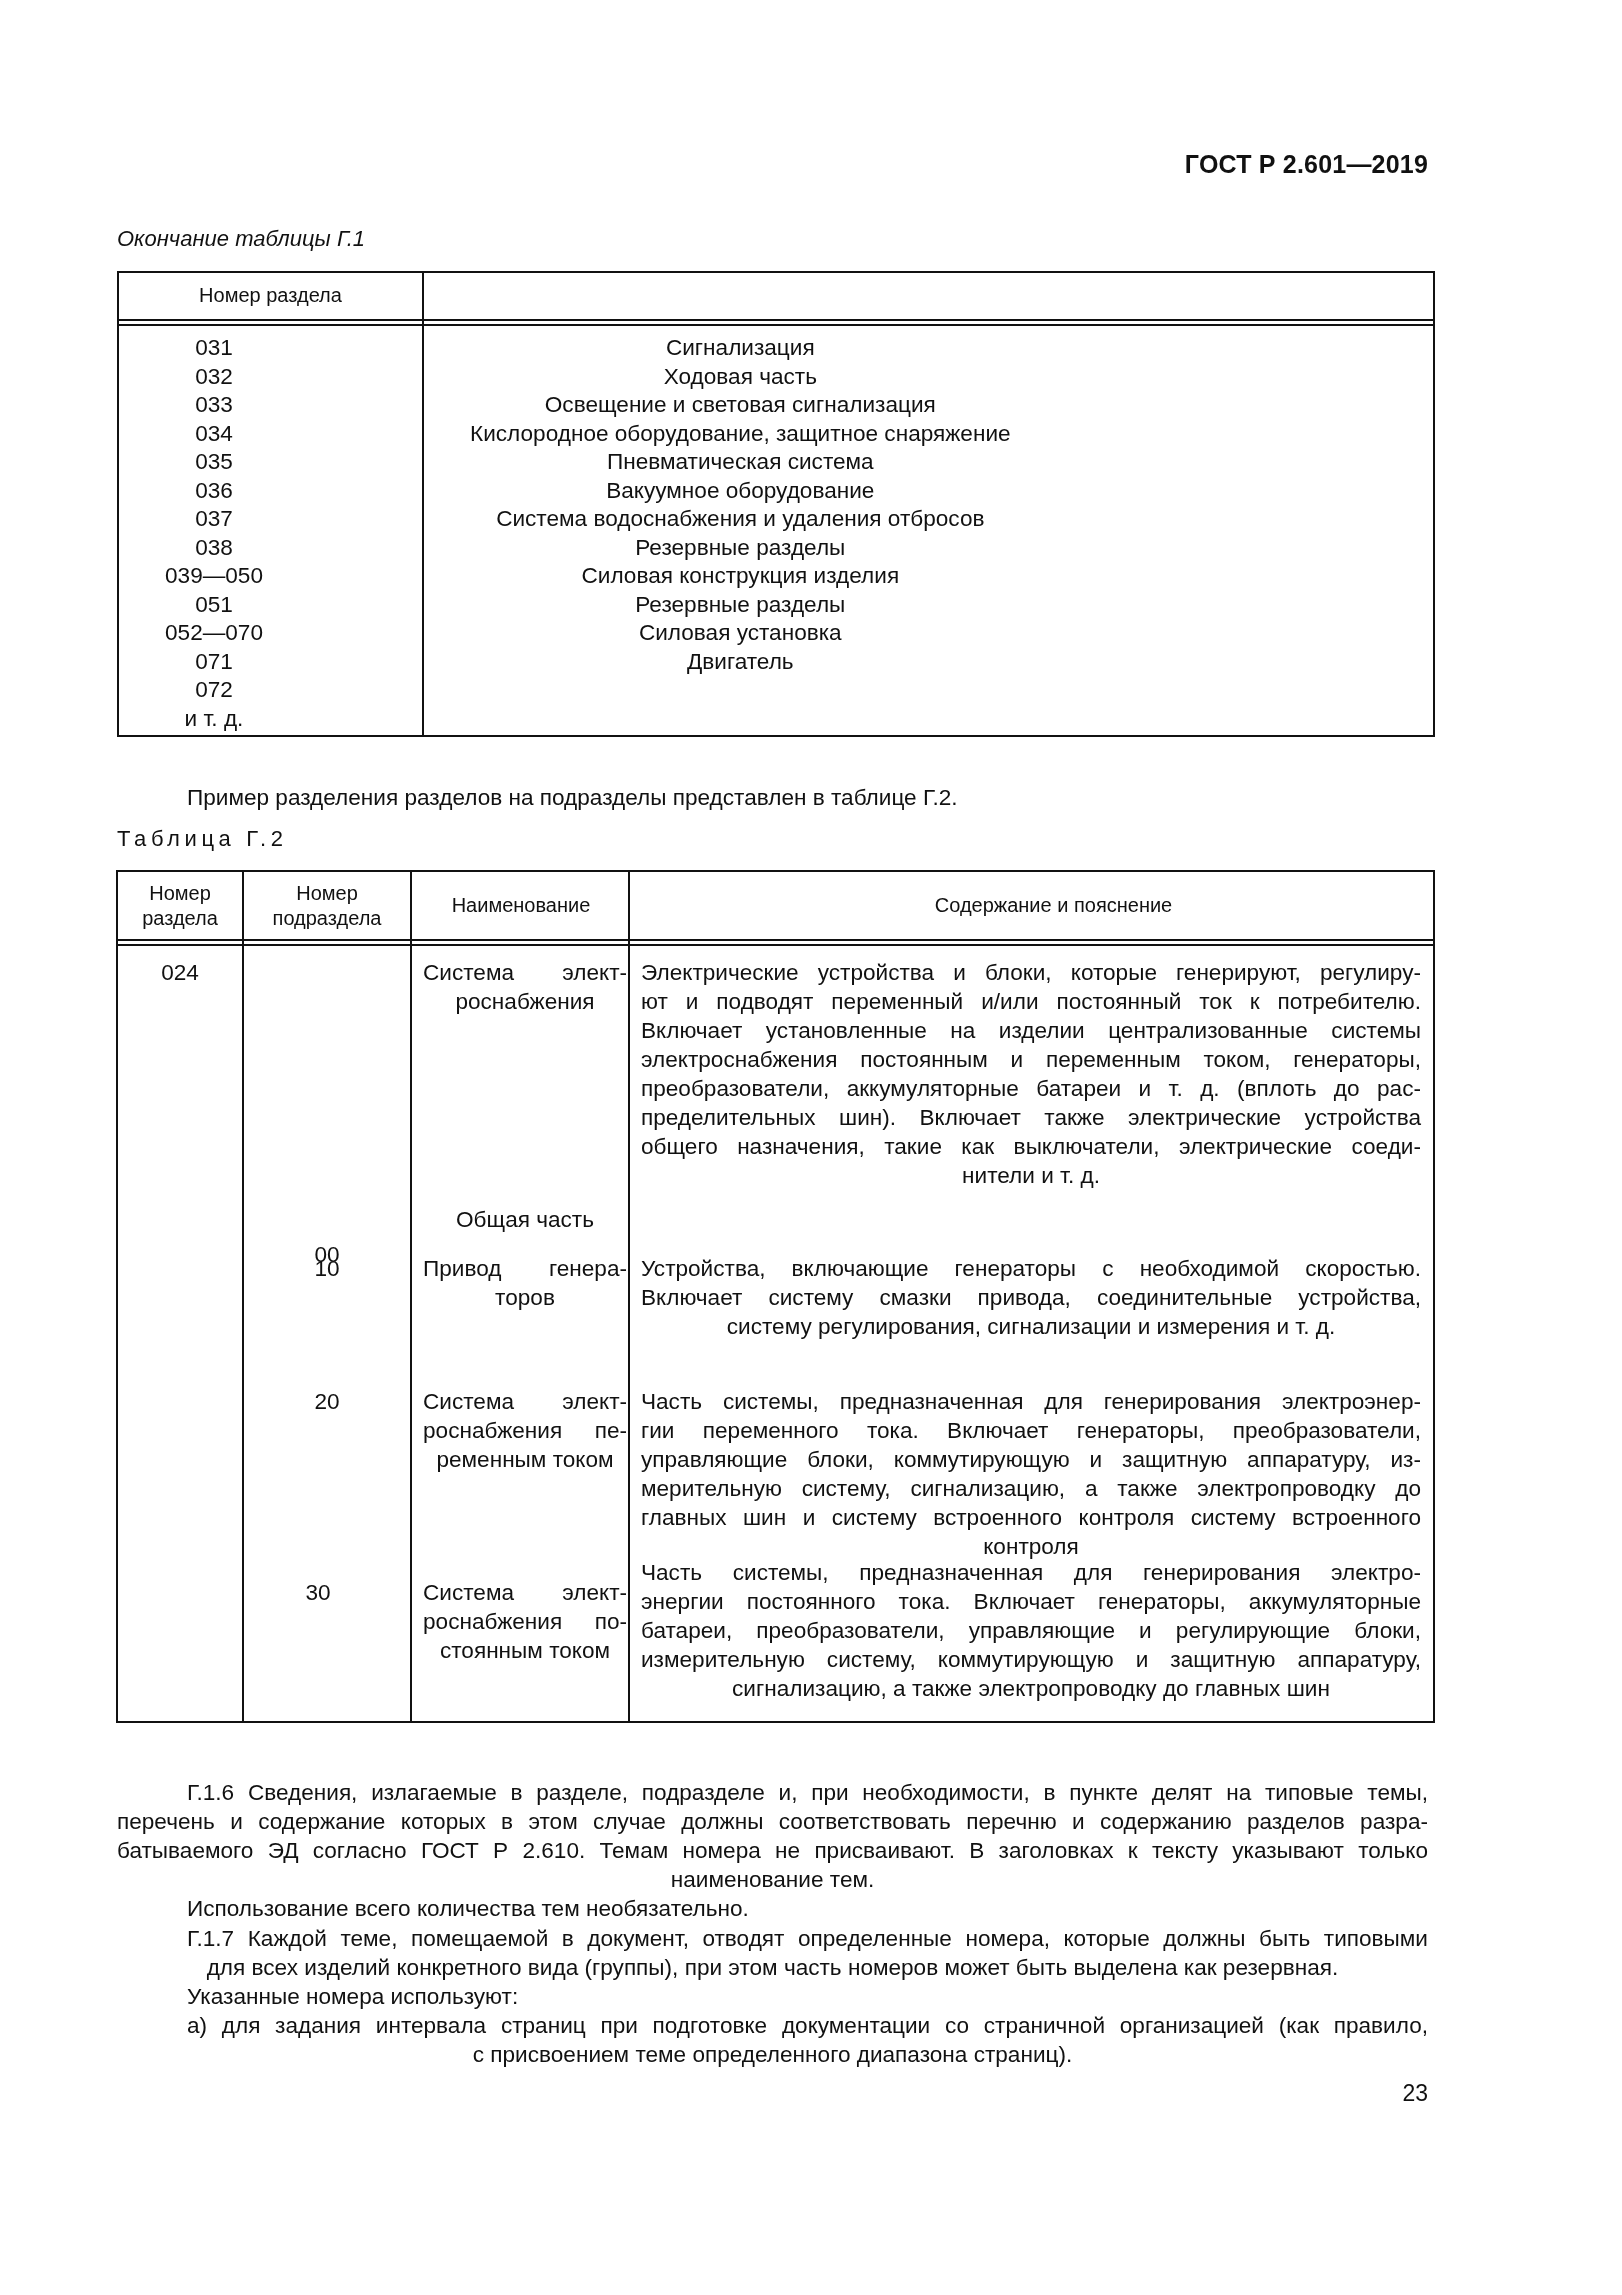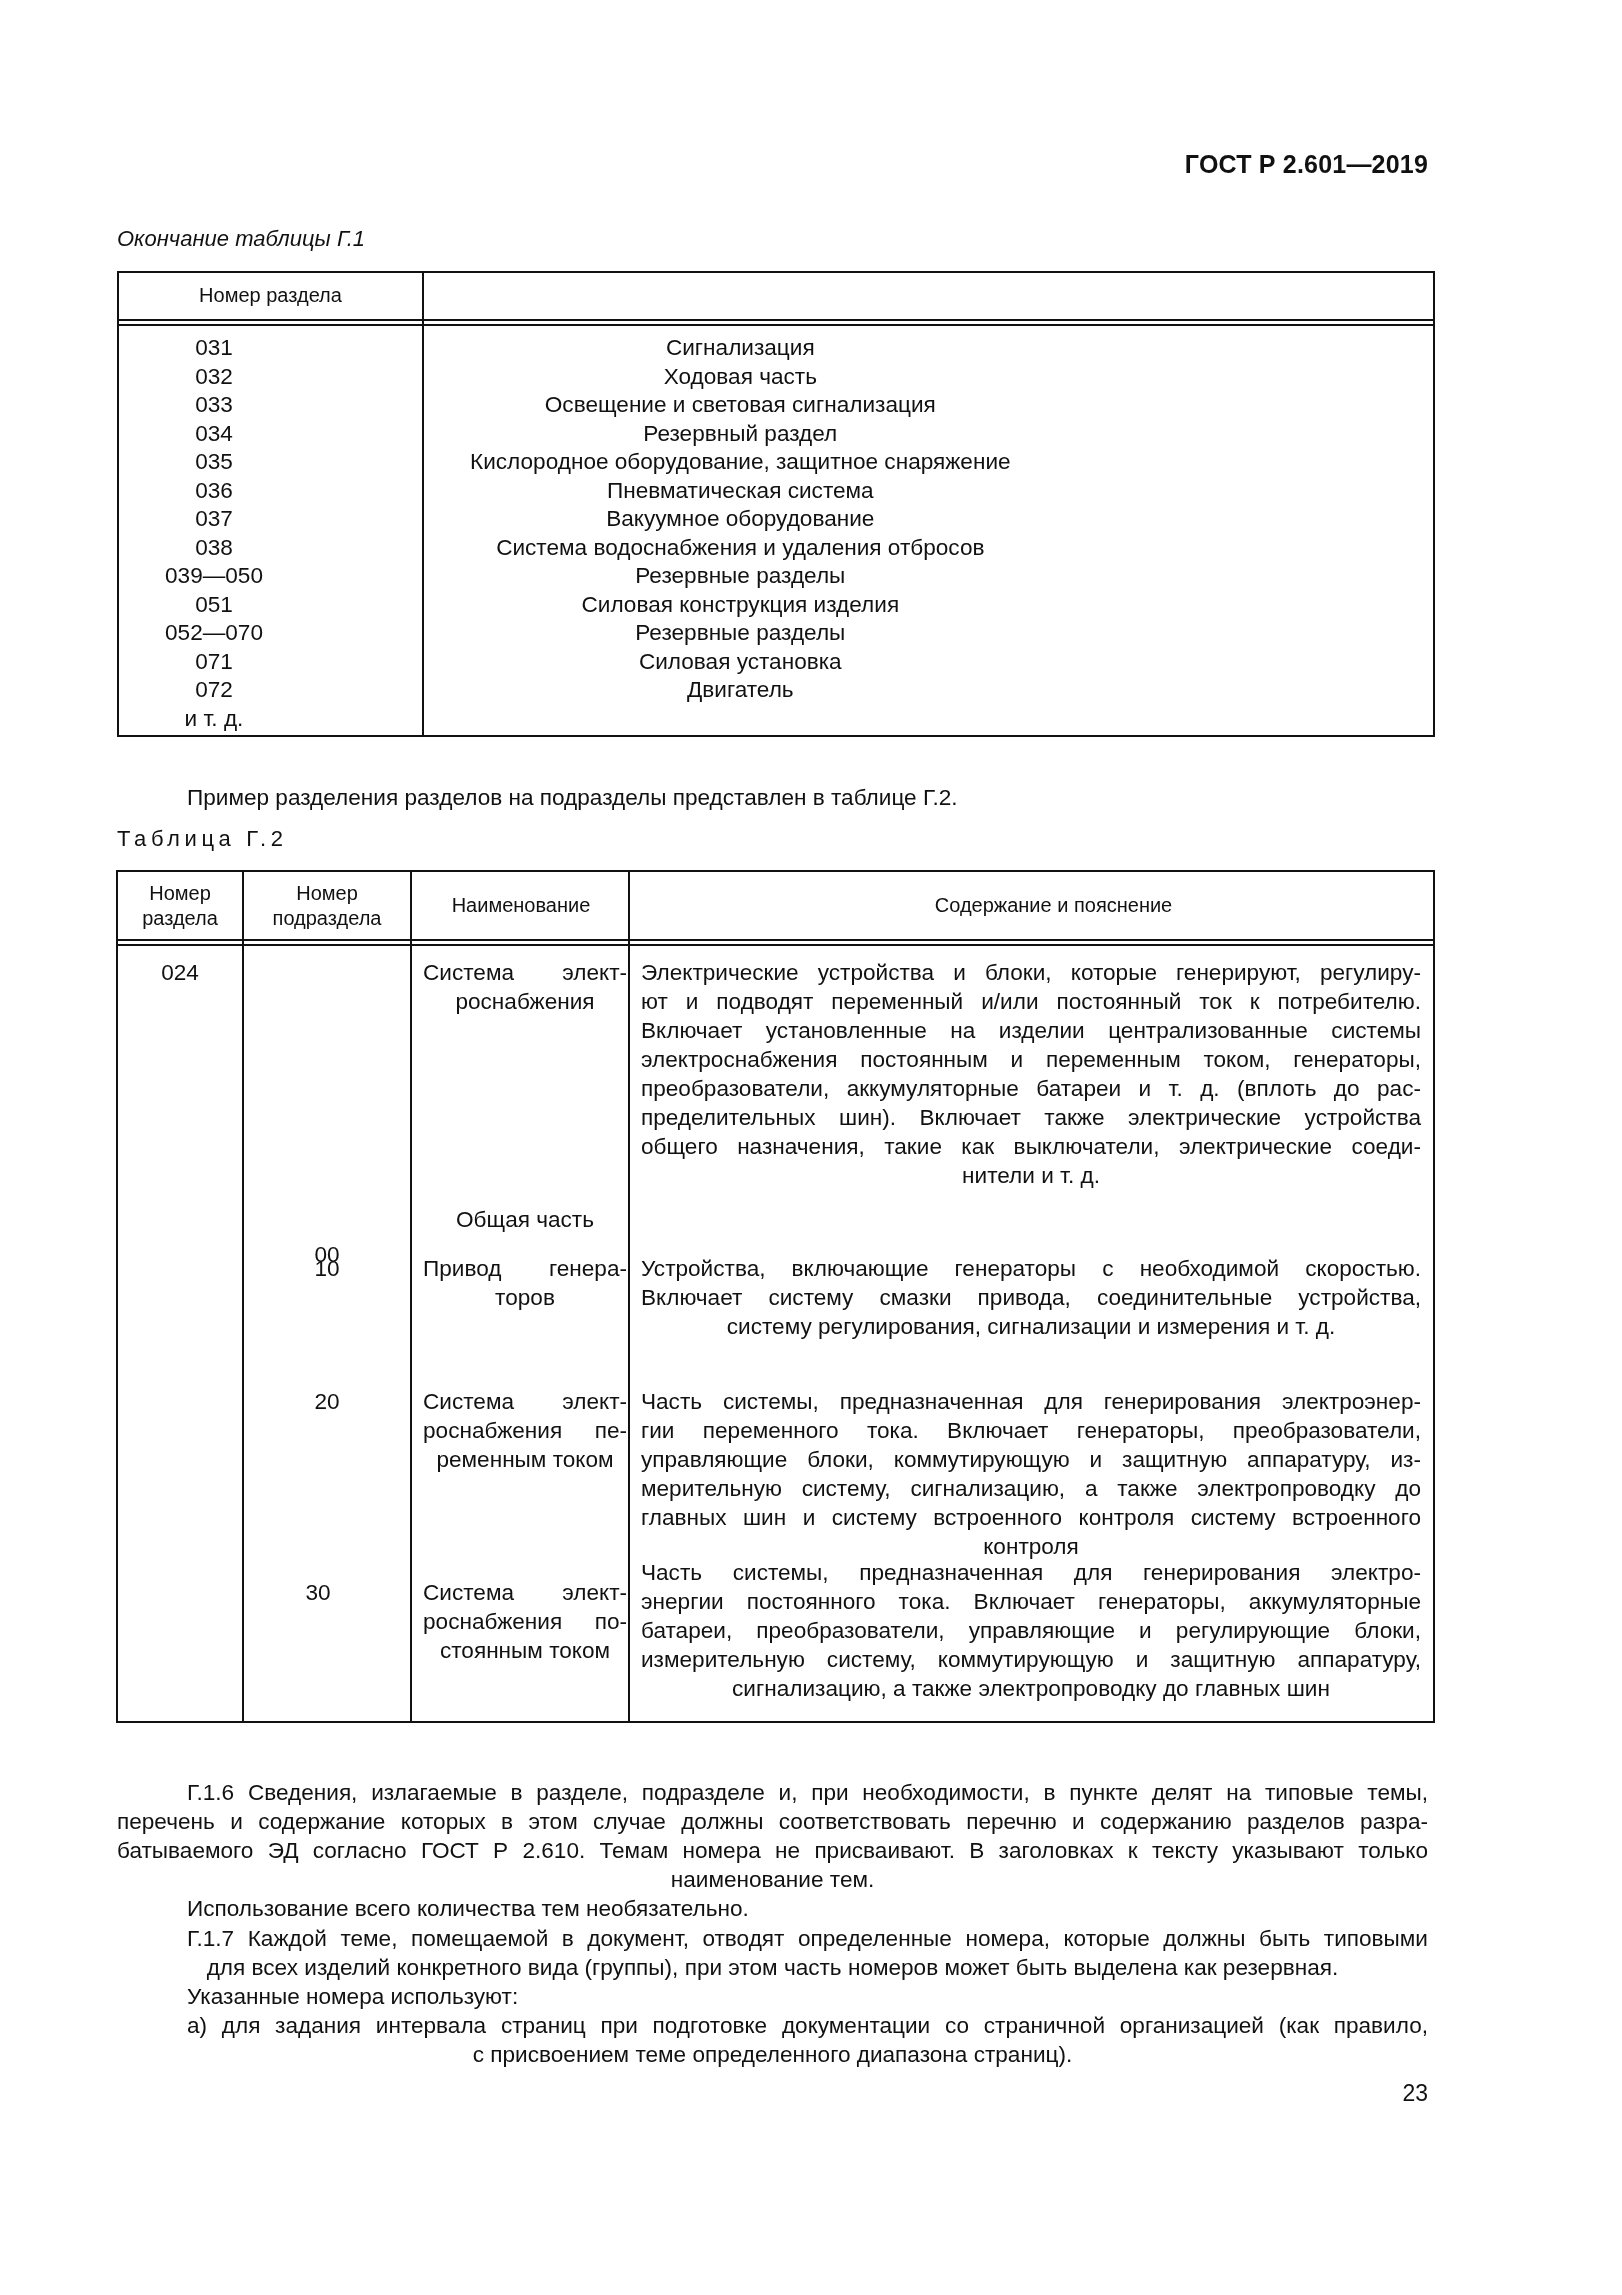--- a/index.html
+++ b/index.html
@@ -59,21 +59,20 @@
       <span class="line">051</span>
       <span class="line">052—070</span>
       <span class="line">071</span>
       <span class="line">072</span>
       <span class="line">и т. д.</span>
     </div>
   <div class="col2 txt" id="t1c2">
       <span class="line">Сигнализация</span>
       <span class="line">Ходовая часть</span>
       <span class="line">Освещение и световая сигнализация</span>
-      <span class="line">Резервный раздел</span>
       <span class="line">Кислородное оборудование, защитное снаряжение</span>
       <span class="line">Пневматическая система</span>
       <span class="line">Вакуумное оборудование</span>
       <span class="line">Система водоснабжения и удаления отбросов</span>
       <span class="line">Резервные разделы</span>
       <span class="line">Силовая конструкция изделия</span>
       <span class="line">Резервные разделы</span>
       <span class="line">Силовая установка</span>
       <span class="line">Двигатель</span>
       <span class="line">&nbsp;</span>

